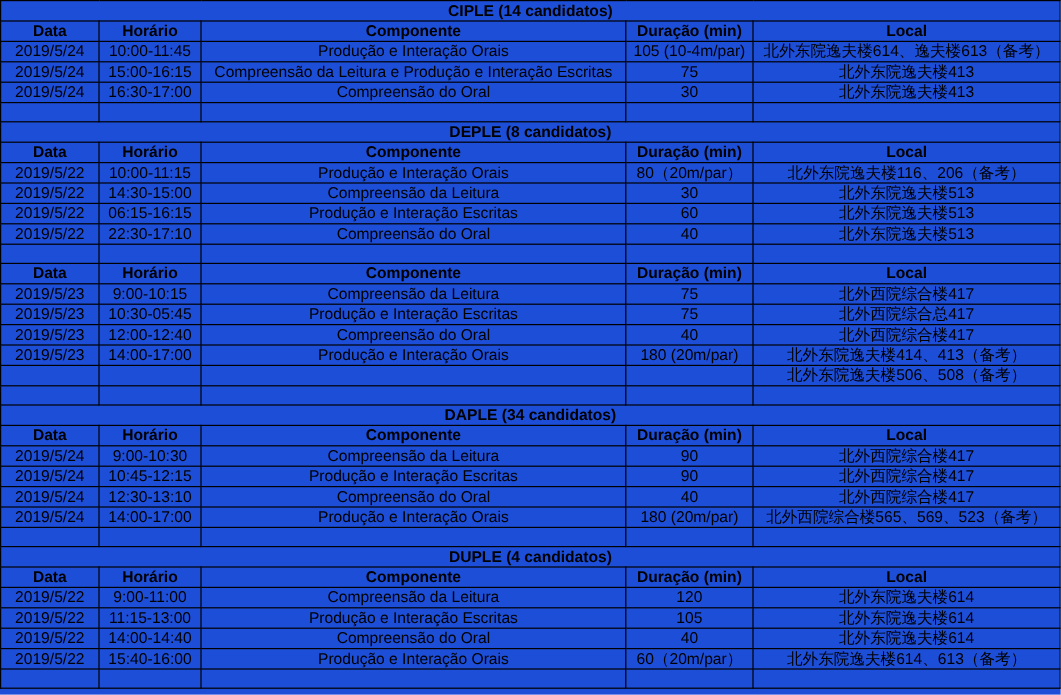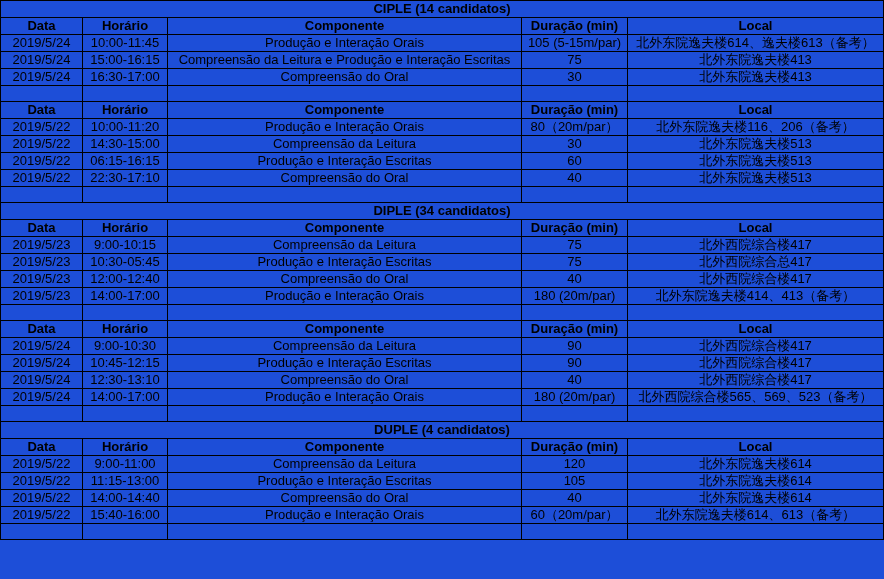--- a/index.html
+++ b/index.html
@@ -55,21 +55,21 @@
           <td>Data</td>
           <td>Horário</td>
           <td>Componente</td>
           <td>Duração (min)</td>
           <td>Local</td>
         </tr>
         <tr>
           <td>2019/5/24</td>
           <td>10:00-11:45</td>
           <td>Produção e Interação Orais</td>
-          <td>105 (5-15m/par)</td>
+          <td>105 (10-4m/par)</td>
           <td>北外东院逸夫楼614、逸夫楼613（备考）</td>
         </tr>
         <tr>
           <td>2019/5/24</td>
           <td>15:00-16:15</td>
           <td>Compreensão da Leitura e Produção e Interação Escritas</td>
           <td>75</td>
           <td>北外东院逸夫楼413</td>
         </tr>
         <tr>
@@ -79,30 +79,33 @@
           <td>30</td>
           <td>北外东院逸夫楼413</td>
         </tr>
         <tr>
           <td></td>
           <td></td>
           <td></td>
           <td></td>
           <td></td>
         </tr>
-        <tr class="header-row">
-          <td>Data</td>
-          <td>Horário</td>
-          <td>Componente</td>
-          <td>Duração (min)</td>
-          <td>Local</td>
-        </tr>
-        <tr>
-          <td>2019/5/22</td>
-          <td>10:00-11:20</td>
+        <tr class="title-row">
+          <td colspan="5">DEPLE (8 candidatos)</td>
+        </tr>
+        <tr class="header-row">
+          <td>Data</td>
+          <td>Horário</td>
+          <td>Componente</td>
+          <td>Duração (min)</td>
+          <td>Local</td>
+        </tr>
+        <tr>
+          <td>2019/5/22</td>
+          <td>10:00-11:15</td>
           <td>Produção e Interação Orais</td>
           <td>80（20m/par）</td>
           <td>北外东院逸夫楼116、206（备考）</td>
         </tr>
         <tr>
           <td>2019/5/22</td>
           <td>14:30-15:00</td>
           <td>Compreensão da Leitura</td>
           <td>30</td>
           <td>北外东院逸夫楼513</td>
@@ -121,23 +124,20 @@
           <td>40</td>
           <td>北外东院逸夫楼513</td>
         </tr>
         <tr>
           <td></td>
           <td></td>
           <td></td>
           <td></td>
           <td></td>
         </tr>
-        <tr class="title-row">
-          <td colspan="5">DIPLE (34 candidatos)</td>
-        </tr>
         <tr class="header-row">
           <td>Data</td>
           <td>Horário</td>
           <td>Componente</td>
           <td>Duração (min)</td>
           <td>Local</td>
         </tr>
         <tr>
           <td>2019/5/23</td>
           <td>9:00-10:15</td>
@@ -164,21 +164,31 @@
           <td>14:00-17:00</td>
           <td>Produção e Interação Orais</td>
           <td>180 (20m/par)</td>
           <td>北外东院逸夫楼414、413（备考）</td>
         </tr>
         <tr>
           <td></td>
           <td></td>
           <td></td>
           <td></td>
-          <td></td>
+          <td>北外东院逸夫楼506、508（备考）</td>
+        </tr>
+        <tr>
+          <td></td>
+          <td></td>
+          <td></td>
+          <td></td>
+          <td></td>
+        </tr>
+        <tr class="title-row">
+          <td colspan="5">DAPLE (34 candidatos)</td>
         </tr>
         <tr class="header-row">
           <td>Data</td>
           <td>Horário</td>
           <td>Componente</td>
           <td>Duração (min)</td>
           <td>Local</td>
         </tr>
         <tr>
           <td>2019/5/24</td>

